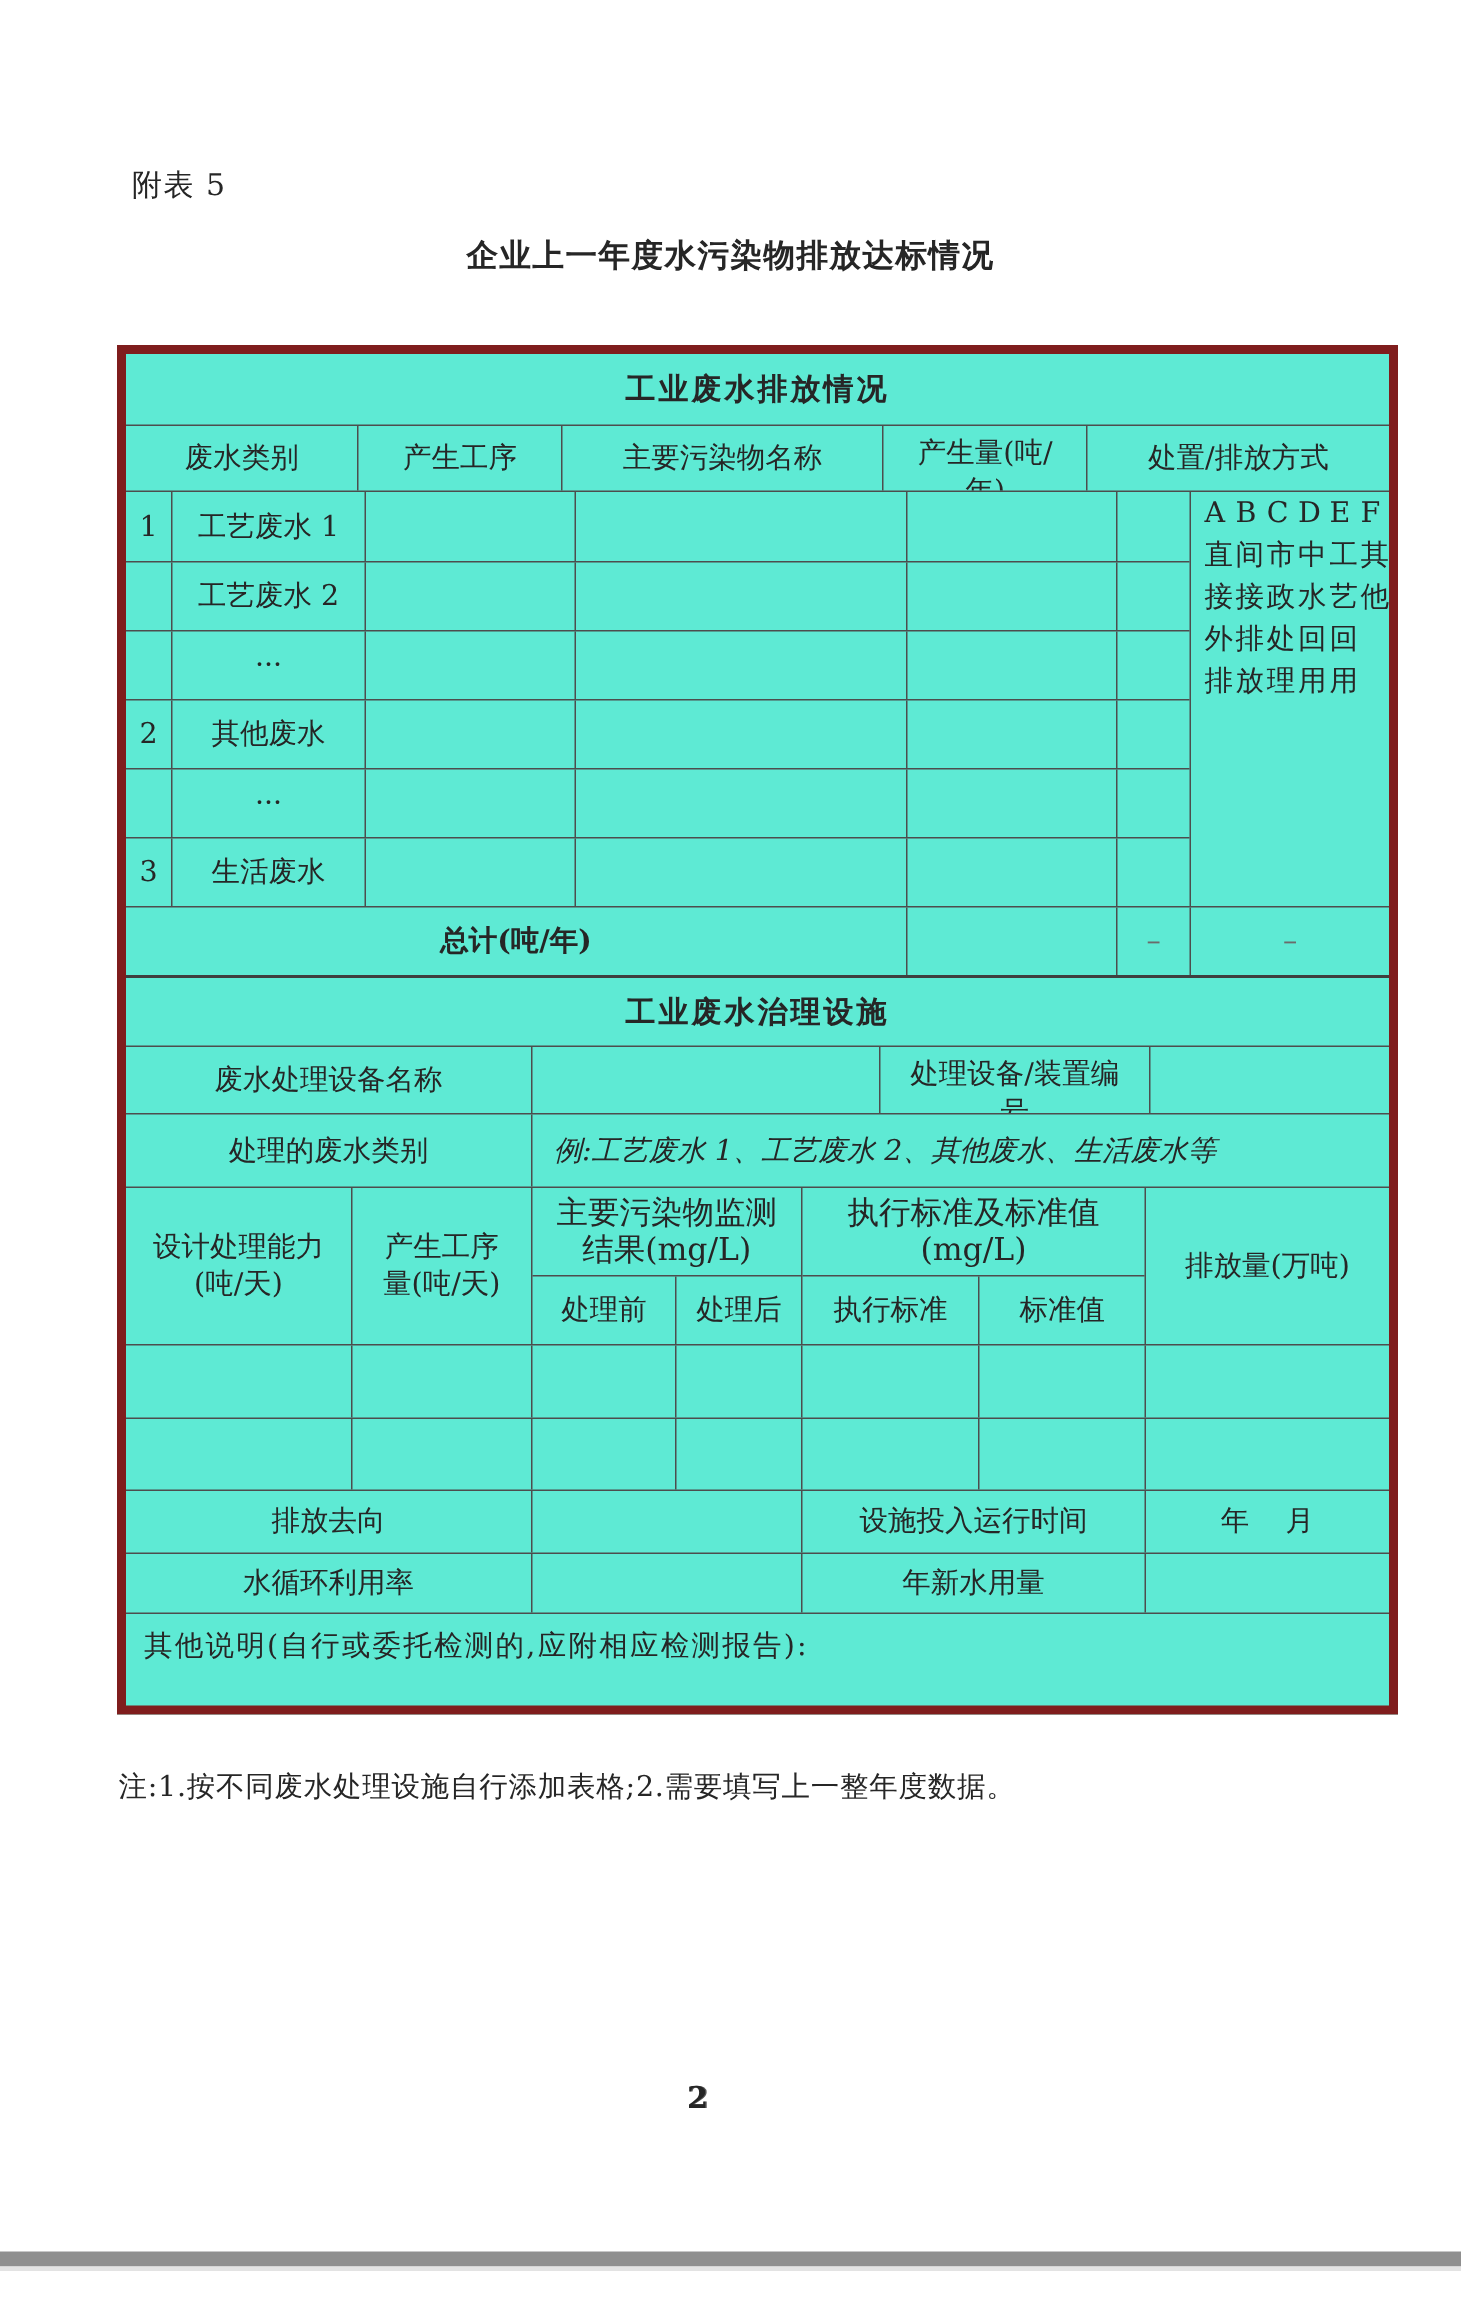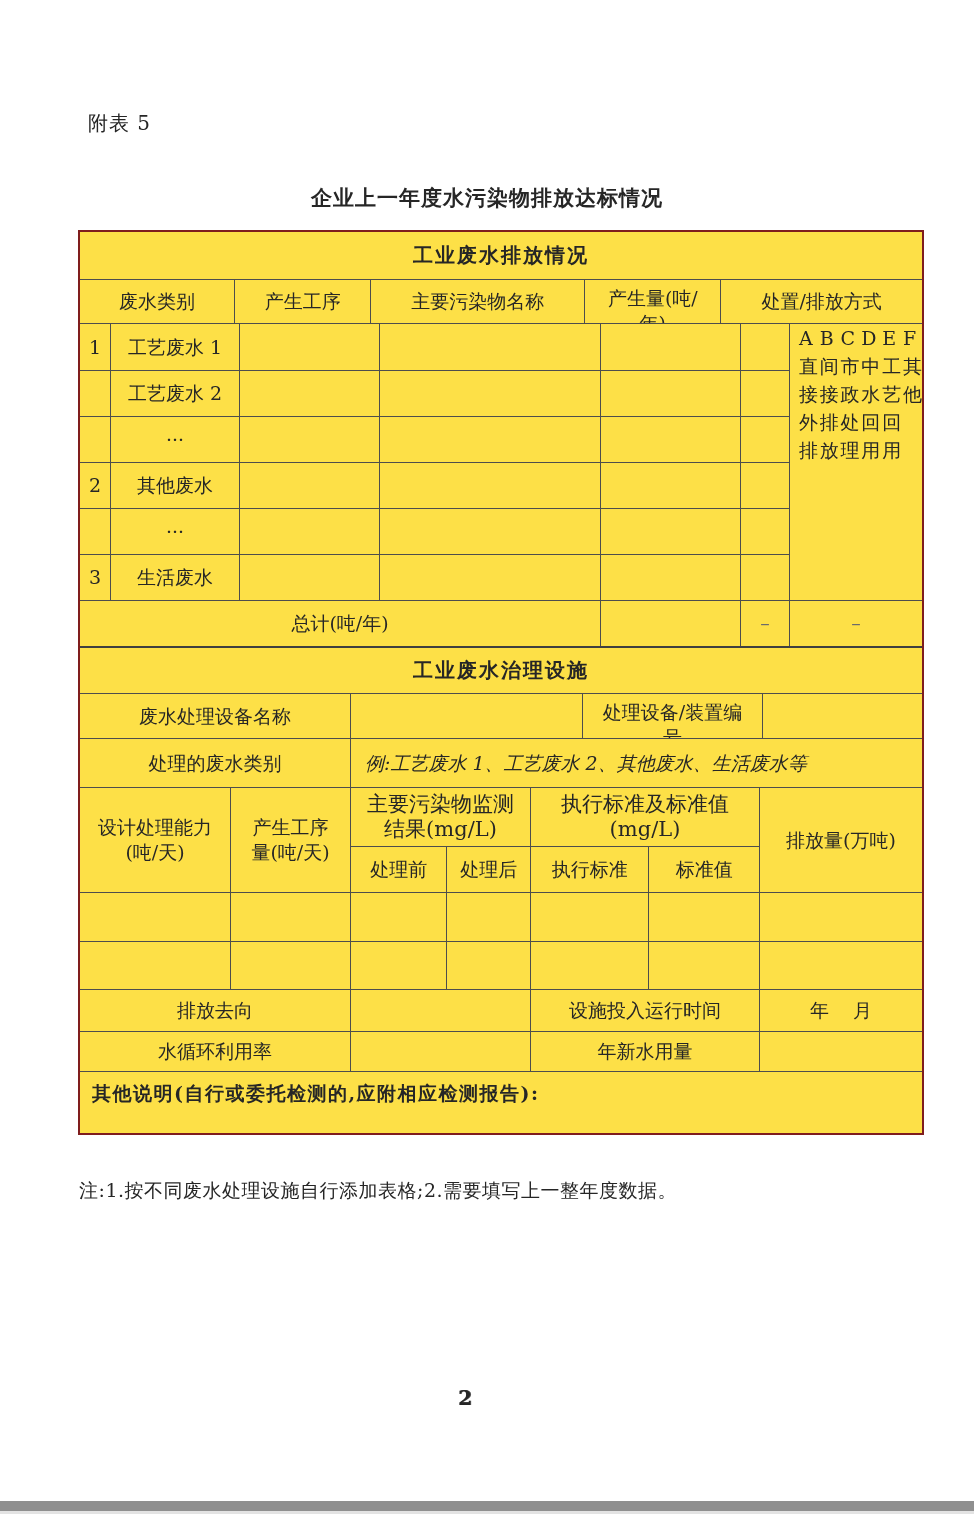--- a/index.html
+++ b/index.html
@@ -2,50 +2,50 @@
 <html><head>
 <meta charset="utf-8">
 <style>
   html,body{margin:0;padding:0;background:#fff;}
   #page{
     position:relative;width:974px;height:1539px;background:#ffffff;overflow:hidden;
     font-family:"DejaVu Serif","Liberation Serif",serif;color:#262626;
   }
   
   .annex{position:absolute;left:88px;top:110px;font-size:20px;letter-spacing:1px;}
-  .doc-title{position:absolute;left:0;top:184px;width:974px;text-align:center;
+  .doc-title{position:absolute;left:0;top:156px;width:974px;text-align:center;
     font-size:21px;font-weight:bold;letter-spacing:1px;}
   .foot-note{position:absolute;left:79px;top:1178px;width:820px;font-size:19px;letter-spacing:.5px;}
   .page-num{position:absolute;left:0;top:1386px;width:930px;text-align:center;font-size:20px;
     font-weight:bold;text-shadow:1px 0 0 #555;}
   .gray-bar{position:absolute;left:0;top:1501px;width:974px;height:10px;background:#8f8f8f;}
   .gray-bar-soft{position:absolute;left:0;top:1511px;width:974px;height:3px;background:#e3e3e3;}
 
   
-  #main-table{position:absolute;left:78px;top:230px;width:842px;border:2px solid #7f1d1d;background:#fde047;}
+  #main-table{position:absolute;left:78px;top:230px;width:842px;border:6px solid #7f1d1d;background:#5eead4;}
   .band{display:flex;box-sizing:border-box;border-top:1px solid #4d4d4d;}
   .band:first-child{border-top:none;}
   .c{box-sizing:border-box;border-left:1px solid #4d4d4d;display:flex;align-items:center;
      justify-content:center;overflow:hidden;font-size:19px;line-height:25px;text-align:center;}
   .c.nl{border-left:none;}
   .pre{white-space:pre-line;}
   .top-align{align-items:flex-start;padding-top:6px;}
   .sec-title{font-weight:bold;font-size:20px;letter-spacing:2px;}
 
   
   .b1{height:47px;} .b2{height:44px;} .b4{height:46px;}
   .b5{height:47px;border-top:2px solid #3f3f3f;}
   .b6{height:45px;} .b7{height:49px;} .b8{height:44px;}
   .b9{height:105px;} .b10{height:49px;} .b11{height:48px;}
-  .b12{height:42px;} .b13{height:40px;} .b14{height:62px;font-weight:bold;}
+  .b12{height:42px;} .b13{height:40px;} .b14{height:62px;}
 
   
   .w159{width:159px;} .w140{width:140px;} .w221{width:221px;} .w182{width:208px;}
   .w30{width:30px;} .w129{width:129px;} .w49{width:49px;} .w133{width:133px;}
-  .w520{width:520px;}
+  .w520{width:520px;font-weight:bold;}
 
   .b3{display:flex;}
   .b3-left{width:709px;box-sizing:border-box;}
   .b3-left .row{display:flex;height:46px;box-sizing:border-box;border-top:1px solid #4d4d4d;}
   .b3-left .row:first-child{border-top:none;}
   .b3-right{width:133px;box-sizing:border-box;border-left:1px solid #4d4d4d;display:flex;
     flex-direction:row;justify-content:center;padding-left:9px;}
   .b3-right .opt{font-size:19px;line-height:28px;text-align:left;}
   .dash{color:#6b6b6b;}
 

